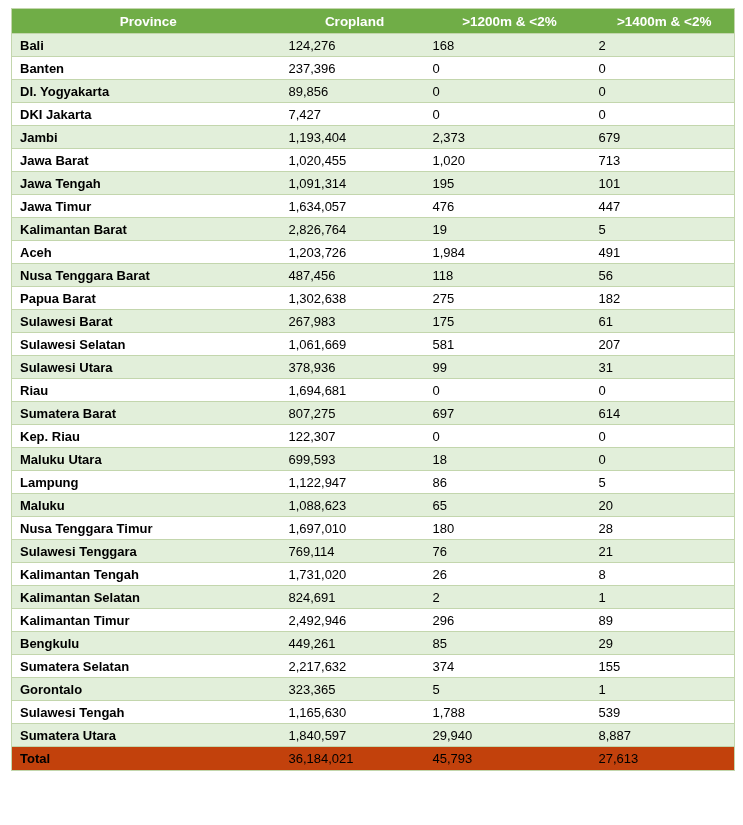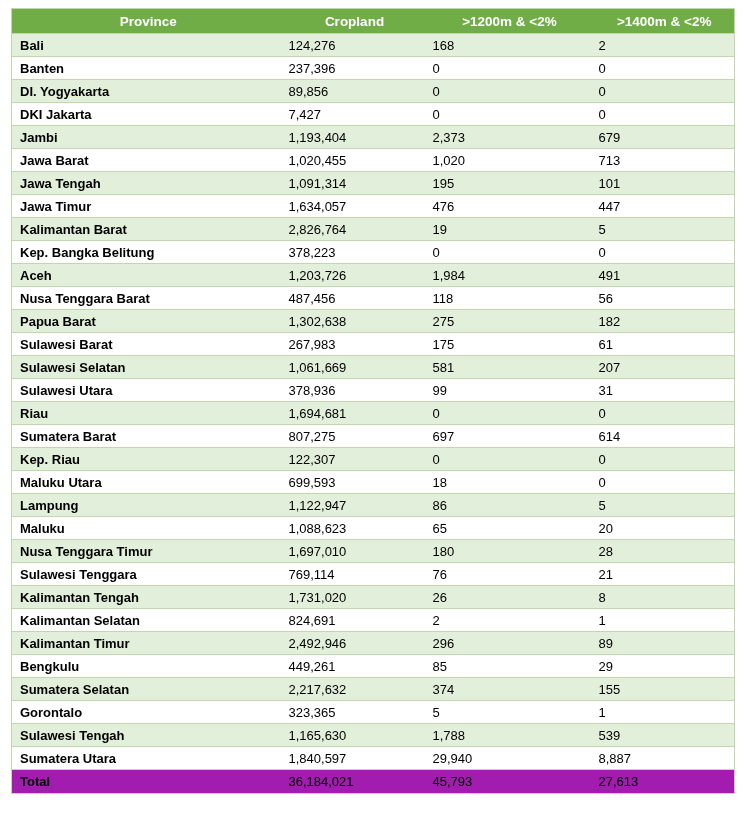--- a/index.html
+++ b/index.html
@@ -56,21 +56,21 @@
   td.province {
     font-weight: bold;
   }
   td.num {
     font-weight: normal;
   }
   tfoot td {
     height: 23px;
     padding: 0 4px 0 8px;
     font-weight: bold;
-    background: #a21caf;
+    background: #c2410c;
     border-top: 1px solid var(--total-border, #444444);
     border-bottom: 1px solid var(--border-color, #c3d6ad);
     white-space: nowrap;
     vertical-align: middle;
   }
 </style>
 </head>
 <body>
 
 <div class="table-wrap">
@@ -138,26 +138,20 @@
           <td class="num">476</td>
           <td class="num">447</td>
         </tr>
         <tr>
           <td class="province">Kalimantan Barat</td>
           <td class="num">2,826,764</td>
           <td class="num">19</td>
           <td class="num">5</td>
         </tr>
         <tr>
-          <td class="province">Kep. Bangka Belitung</td>
-          <td class="num">378,223</td>
-          <td class="num">0</td>
-          <td class="num">0</td>
-        </tr>
-        <tr>
           <td class="province">Aceh</td>
           <td class="num">1,203,726</td>
           <td class="num">1,984</td>
           <td class="num">491</td>
         </tr>
         <tr>
           <td class="province">Nusa Tenggara Barat</td>
           <td class="num">487,456</td>
           <td class="num">118</td>
           <td class="num">56</td>

